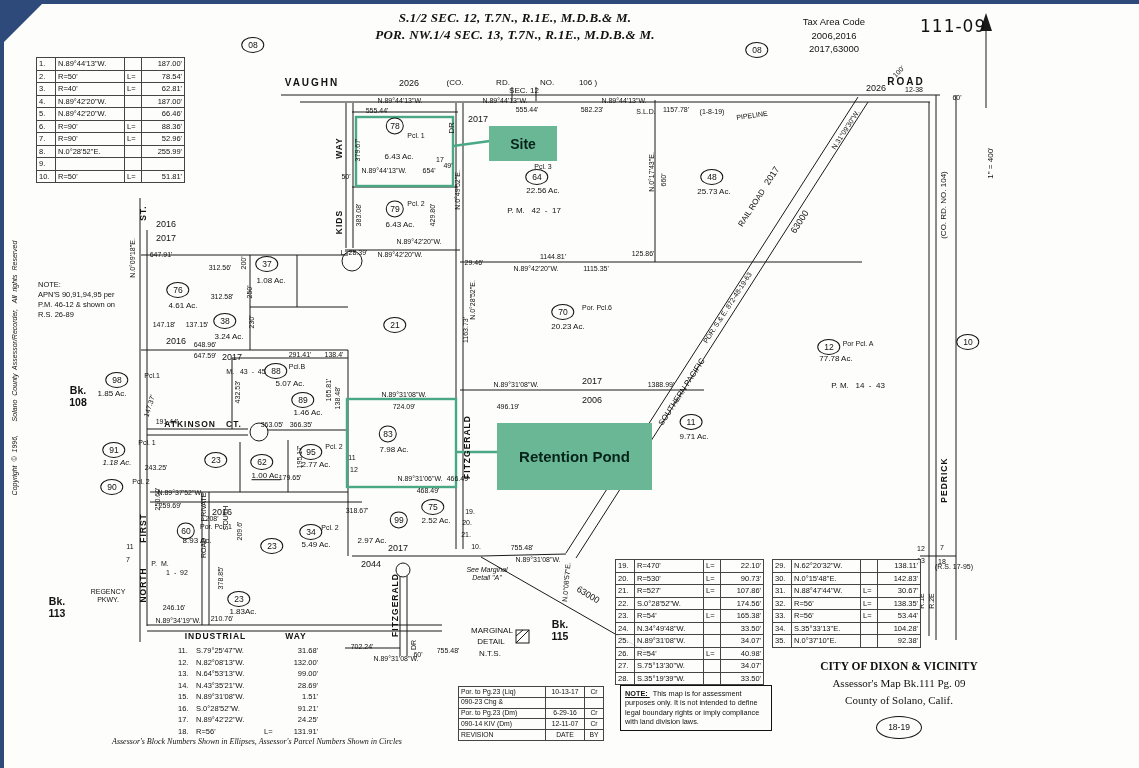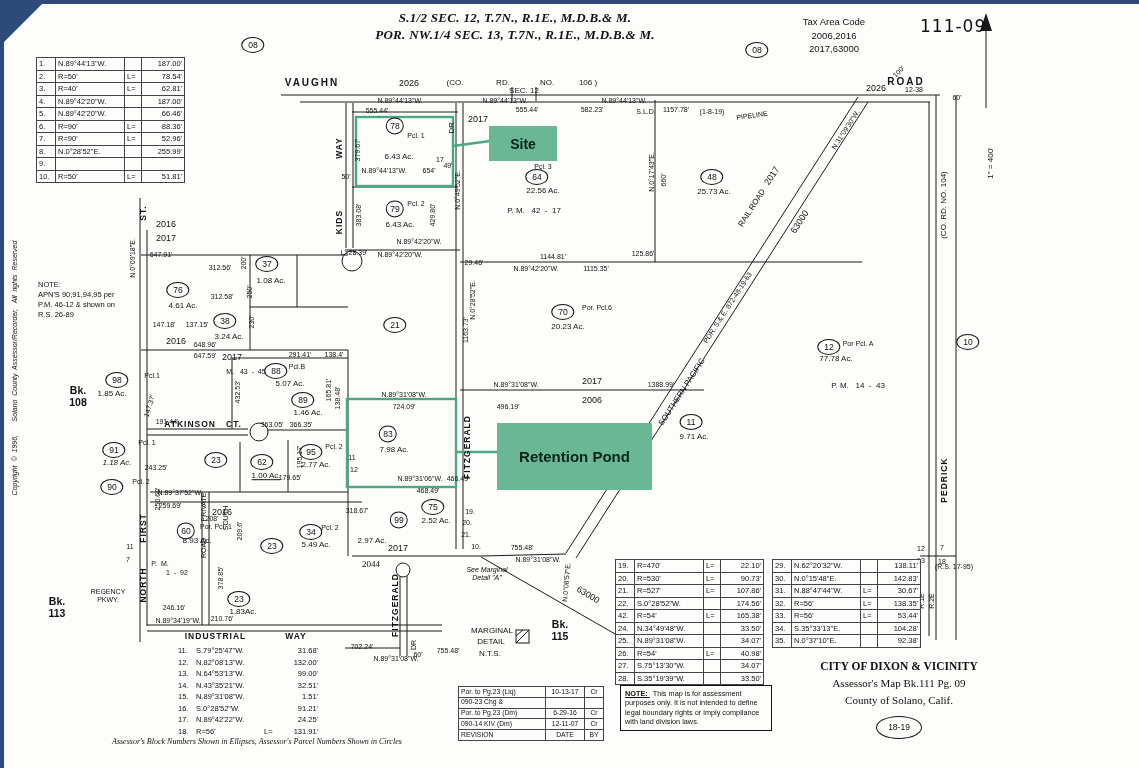--- a/index.html
+++ b/index.html
@@ -342,21 +342,21 @@
       <span class="ann xs" style="left: 357px; top: 511px;">318.67'</span>
       <span class="ann ell" style="left: 433px; top: 507px;">75</span>
       <span class="ann s" style="left: 436px; top: 521px;">2.52 Ac.</span>
       <span class="ann circ" style="left: 367px; top: 520px; margin-left: 32px;">99</span>
       <span class="ann s" style="left: 372px; top: 541px;">2.97 Ac.</span>
       <span class="ann xs" style="left: 470px; top: 512px;">19.</span>
       <span class="ann xs" style="left: 467px; top: 523px;">20.</span>
       <span class="ann xs" style="left: 466px; top: 535px;">21.</span>
       <span class="ann xs" style="left: 476px; top: 547px;">10.</span>
       <span class="ann m" style="left: 398px; top: 548px;">2017</span>
-      <span class="ann m" style="left: 371px; top: 564px; font-family: Liberation Serif, serif;">2044</span>
+      <span class="ann m" style="left: 371px; top: 564px;">2044</span>
       <span class="ann xs" style="left: 522px; top: 548px;">755.48'</span>
       <span class="ann xs" style="left: 538px; top: 560px;">N.89°31'08"W.</span>
       <span class="ann xs it" style="left: 487px; top: 574px;">See Marginal
 Detail "A"</span>
       <span class="ann xs" style="left: 160px; top: 564px;">P.  M.</span>
       <span class="ann xs" style="left: 177px; top: 573px;">1  -  92</span>
       <span class="ann xs" style="left: 221px; top: 578px; transform: translate(-50%, -50%) rotate(-90deg);">378.85'</span>
       <span class="ann ell" style="left: 239px; top: 599px;">23</span>
       <span class="ann s" style="left: 243px; top: 612px;">1.83Ac.</span>
       <span class="ann xs" style="left: 174px; top: 608px;">246.16'</span>
@@ -489,21 +489,21 @@
           <tr>
             <td>13.</td>
             <td>N.64°53'13"W.</td>
             <td></td>
             <td>99.00'</td>
           </tr>
           <tr>
             <td>14.</td>
             <td>N.43°35'21"W.</td>
             <td></td>
-            <td>32.51'</td>
+            <td>28.69'</td>
           </tr>
           <tr>
             <td>15.</td>
             <td>N.89°31'08"W.</td>
             <td></td>
             <td>1.51'</td>
           </tr>
           <tr>
             <td>16.</td>
             <td>S.0°28'52"W.</td>
@@ -546,21 +546,21 @@
             <td>L=</td>
             <td>107.86'</td>
           </tr>
           <tr>
             <td>22.</td>
             <td>S.0°28'52"W.</td>
             <td></td>
             <td>174.56'</td>
           </tr>
           <tr>
-            <td>42.</td>
+            <td>23.</td>
             <td>R=54'</td>
             <td>L=</td>
             <td>165.38'</td>
           </tr>
           <tr>
             <td>24.</td>
             <td>N.34°49'48"W.</td>
             <td></td>
             <td>33.50'</td>
           </tr>

